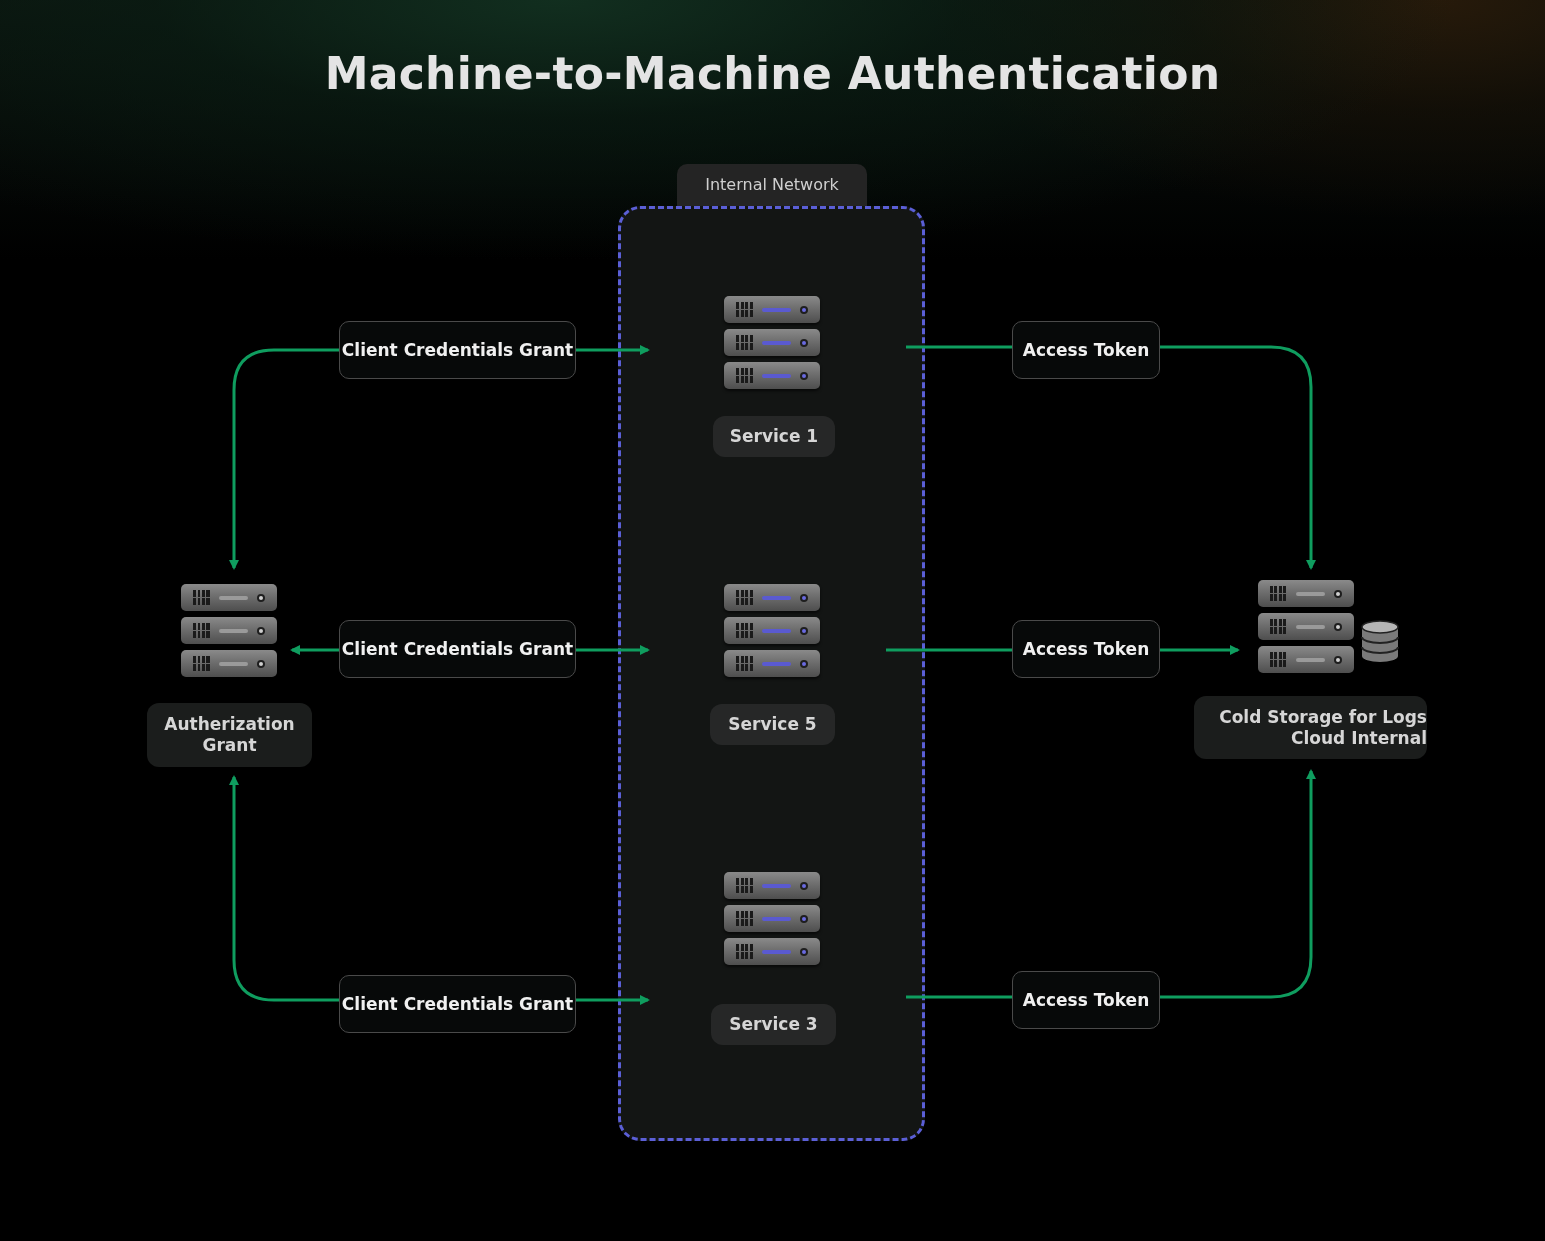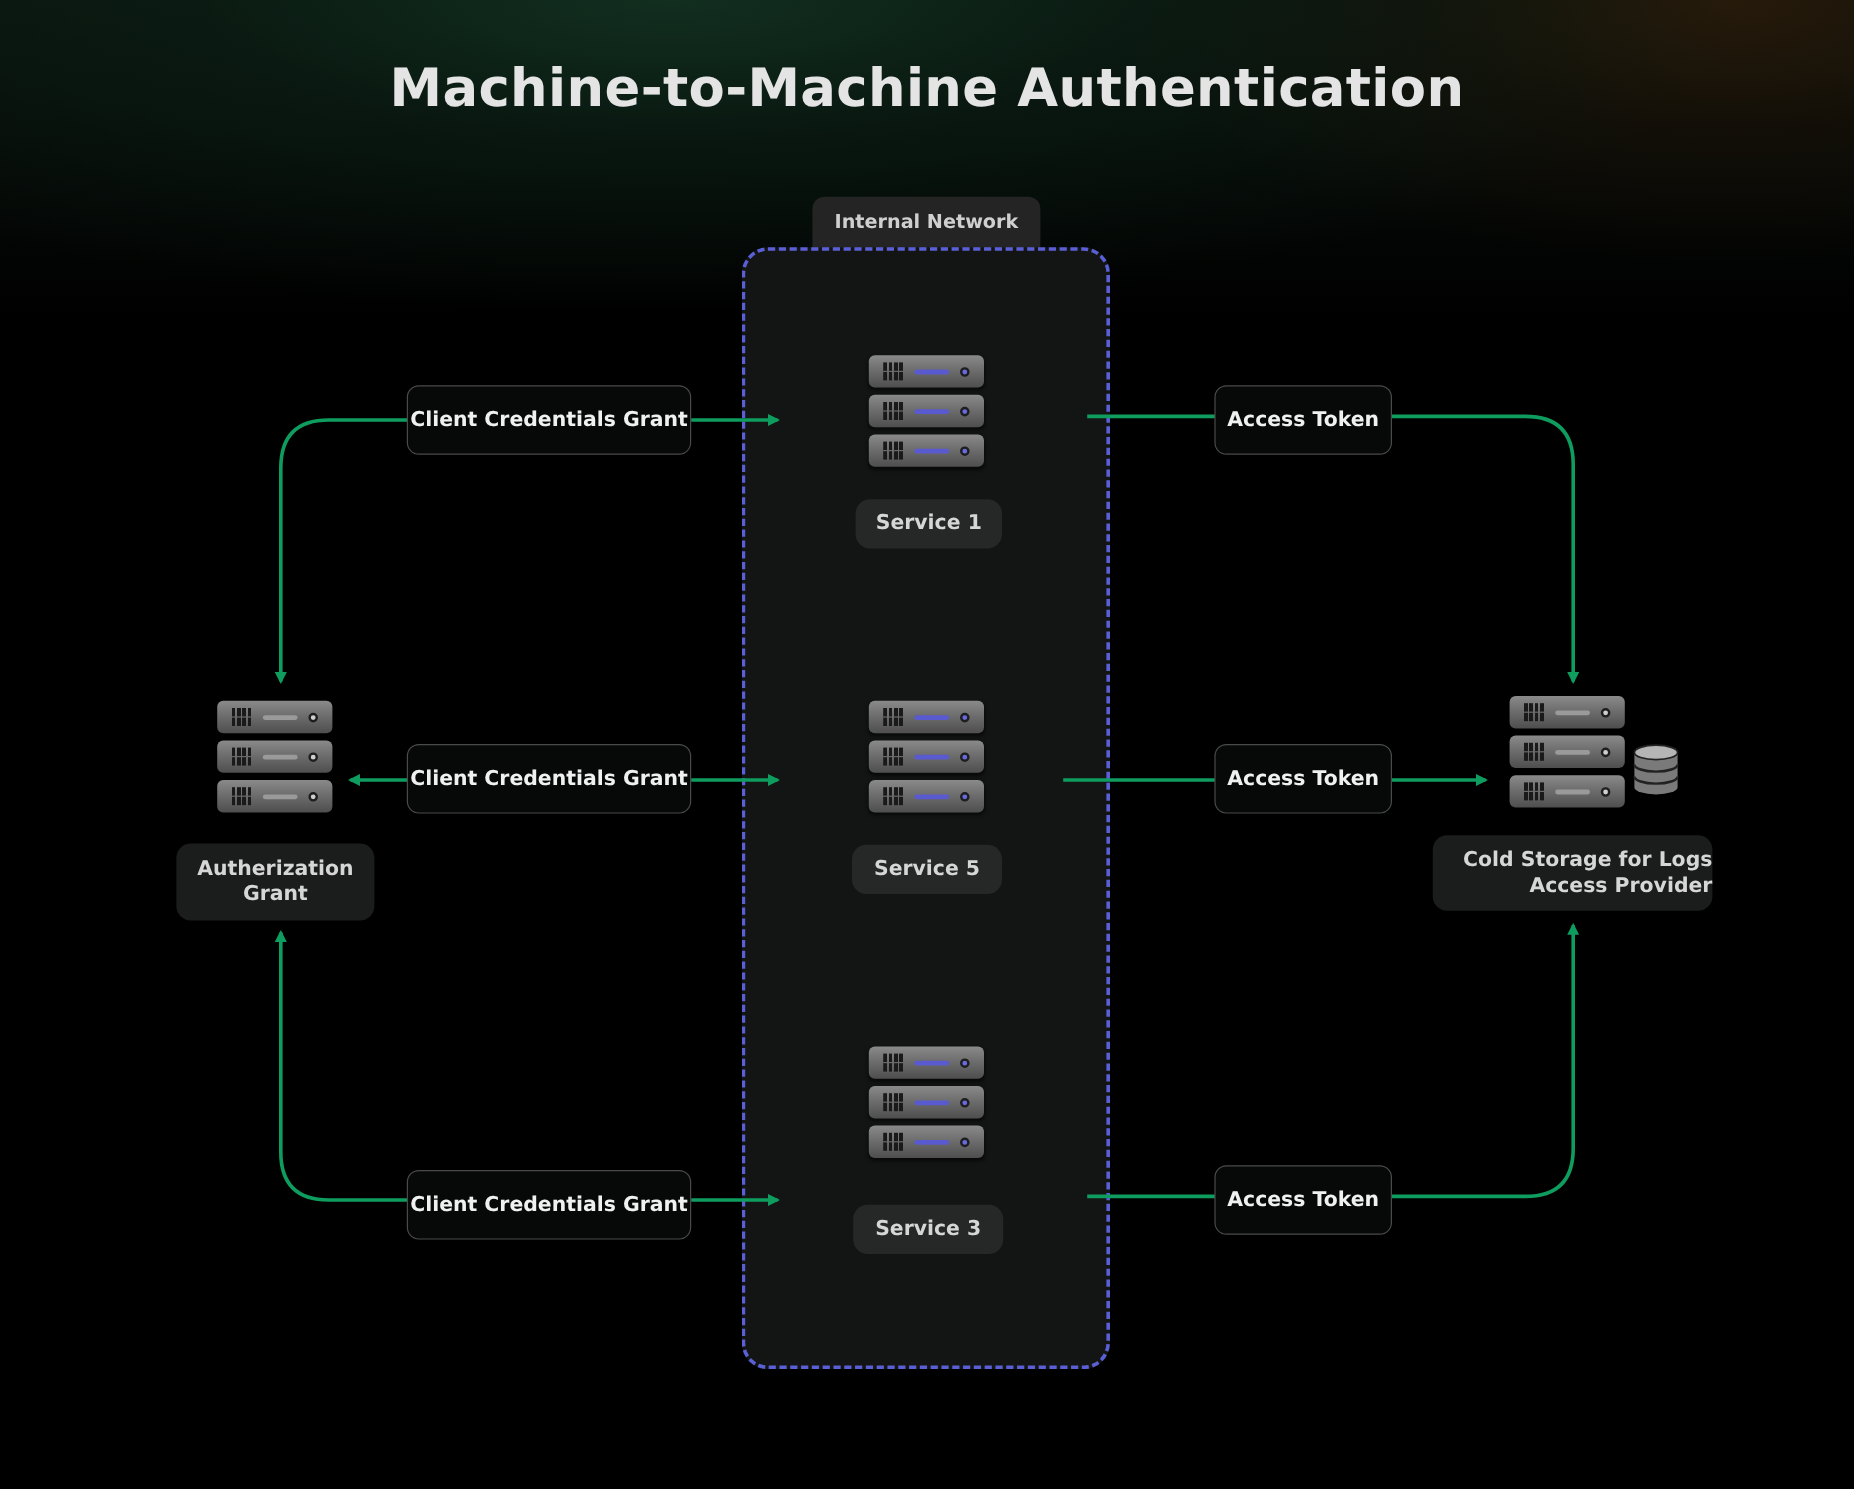--- a/index.html
+++ b/index.html
@@ -17,21 +17,21 @@
     }
     .title {
       position: absolute; left: 0; width: 1545px; top: 48px;
       text-align: center; color: #e4e4e4;
       font-size: 44px; font-weight: 700; letter-spacing: 0.3px;
       font-family: "DejaVu Sans", sans-serif;
     }
     .net-tab {
       position: absolute; left: 677px; top: 164px; width: 190px; height: 46px;
       background: #242424; border-radius: 10px 10px 0 0;
-      color: #cfcfcf; font-size: 16px; font-weight: 700;
+      color: #cfcfcf; font-size: 16px; font-weight: 400;
       display: flex; justify-content: center; padding-top: 11px; box-sizing: border-box;
     }
     .network {
       position: absolute; left: 618px; top: 206px; width: 307px; height: 935px;
       box-sizing: border-box; border-radius: 22px;
       background: #131514;
       border: 3px dashed #5b5fd6;
     }
     svg.wires { position: absolute; left: 0; top: 0; }
     .pill {
@@ -223,14 +223,14 @@
     </div>
 </div>
 <svg class="db" style="left:1360px;top:620px;" width="40" height="44" viewBox="0 0 40 44">
   <path d="M2,7 L2,36 A18,6 0 0 0 38,36 L38,7" fill="#7a7a7a"></path>
   <ellipse cx="20" cy="7" rx="18" ry="6" fill="#b5b5b5" stroke="#222" stroke-width="1.5"></ellipse>
   <path d="M2,17 A18,6 0 0 0 38,17" fill="none" stroke="#222" stroke-width="2"></path>
   <path d="M2,27 A18,6 0 0 0 38,27" fill="none" stroke="#222" stroke-width="2"></path>
 </svg>
 <div class="label" style="left:1194px;top:696px;width:233px;height:63px;align-items:flex-end;">
   <span>Cold Storage for Logs</span>
-  <span>Access Provider</span>
+  <span>Cloud Internal</span>
 </div>
 
 </body></html>

